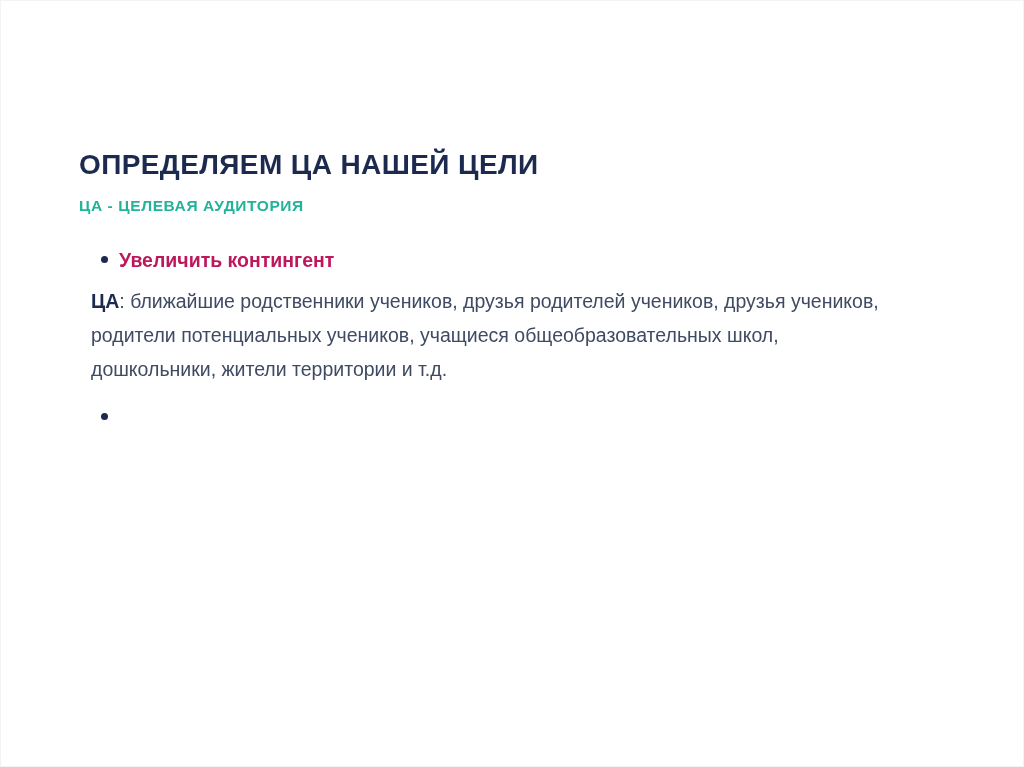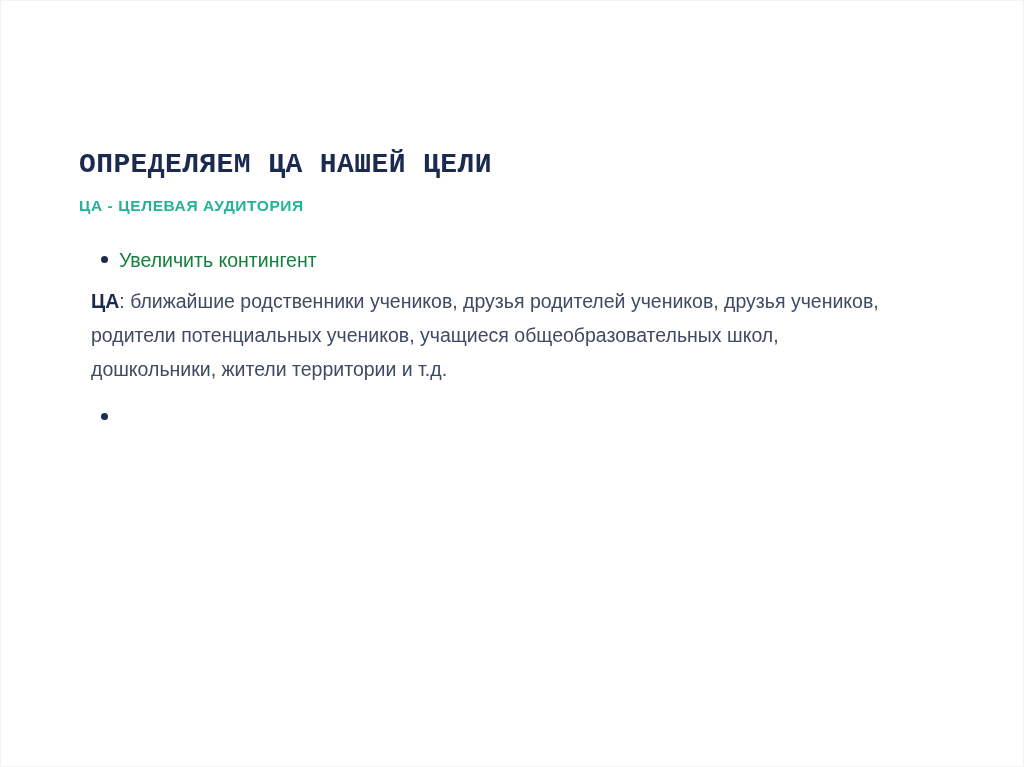--- a/index.html
+++ b/index.html
@@ -32,21 +32,20 @@
   }
 
   .slide-title {
     font-size: 28px;
     font-weight: bold;
     letter-spacing: 0.4px;
     color: #1b2a4e;
     line-height: 1.15;
     margin: 0 0 16px 0;
     white-space: nowrap;
-    font-family: Liberation Mono, monospace;
   }
 
   .slide-subtitle {
     font-size: 15.5px;
     font-weight: bold;
     letter-spacing: 0.6px;
     color: #22b398;
     line-height: 1.2;
     margin: 16px 0 32px 0;
     white-space: nowrap;
@@ -72,22 +71,22 @@
     height: 7px;
     border-radius: 50%;
     background: #1b2a4e;
     margin-right: 11px;
     position: relative;
     top: -4px;
   }
 
   .bullet-heading-text {
     font-size: 19.5px;
-    font-weight: normal;
-    color: #15803d;
+    font-weight: bold;
+    color: #be185d;
     line-height: 1.3;
     text-align: right;
   }
 
   .bullet-body {
     font-size: 19.5px;
     font-weight: normal;
     color: #3f4a63;
     line-height: 1.74;
     max-width: 800px;

